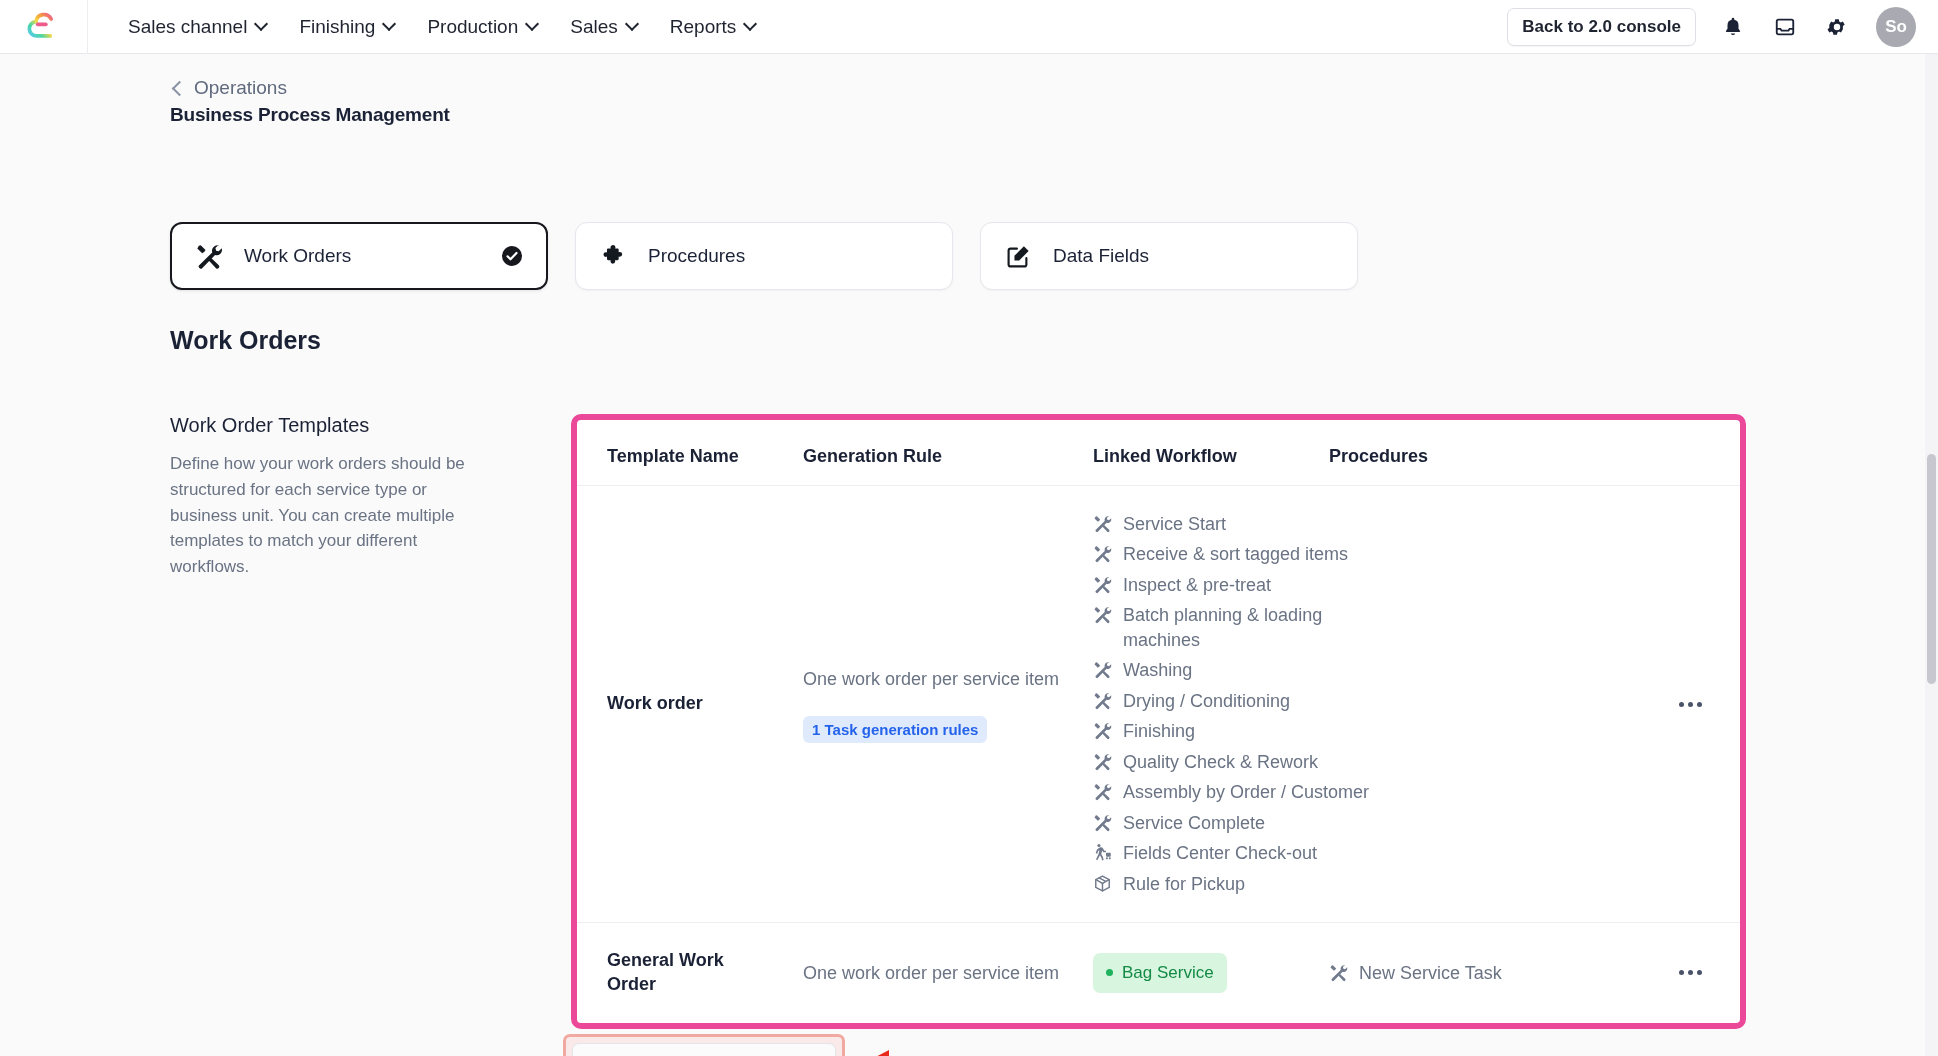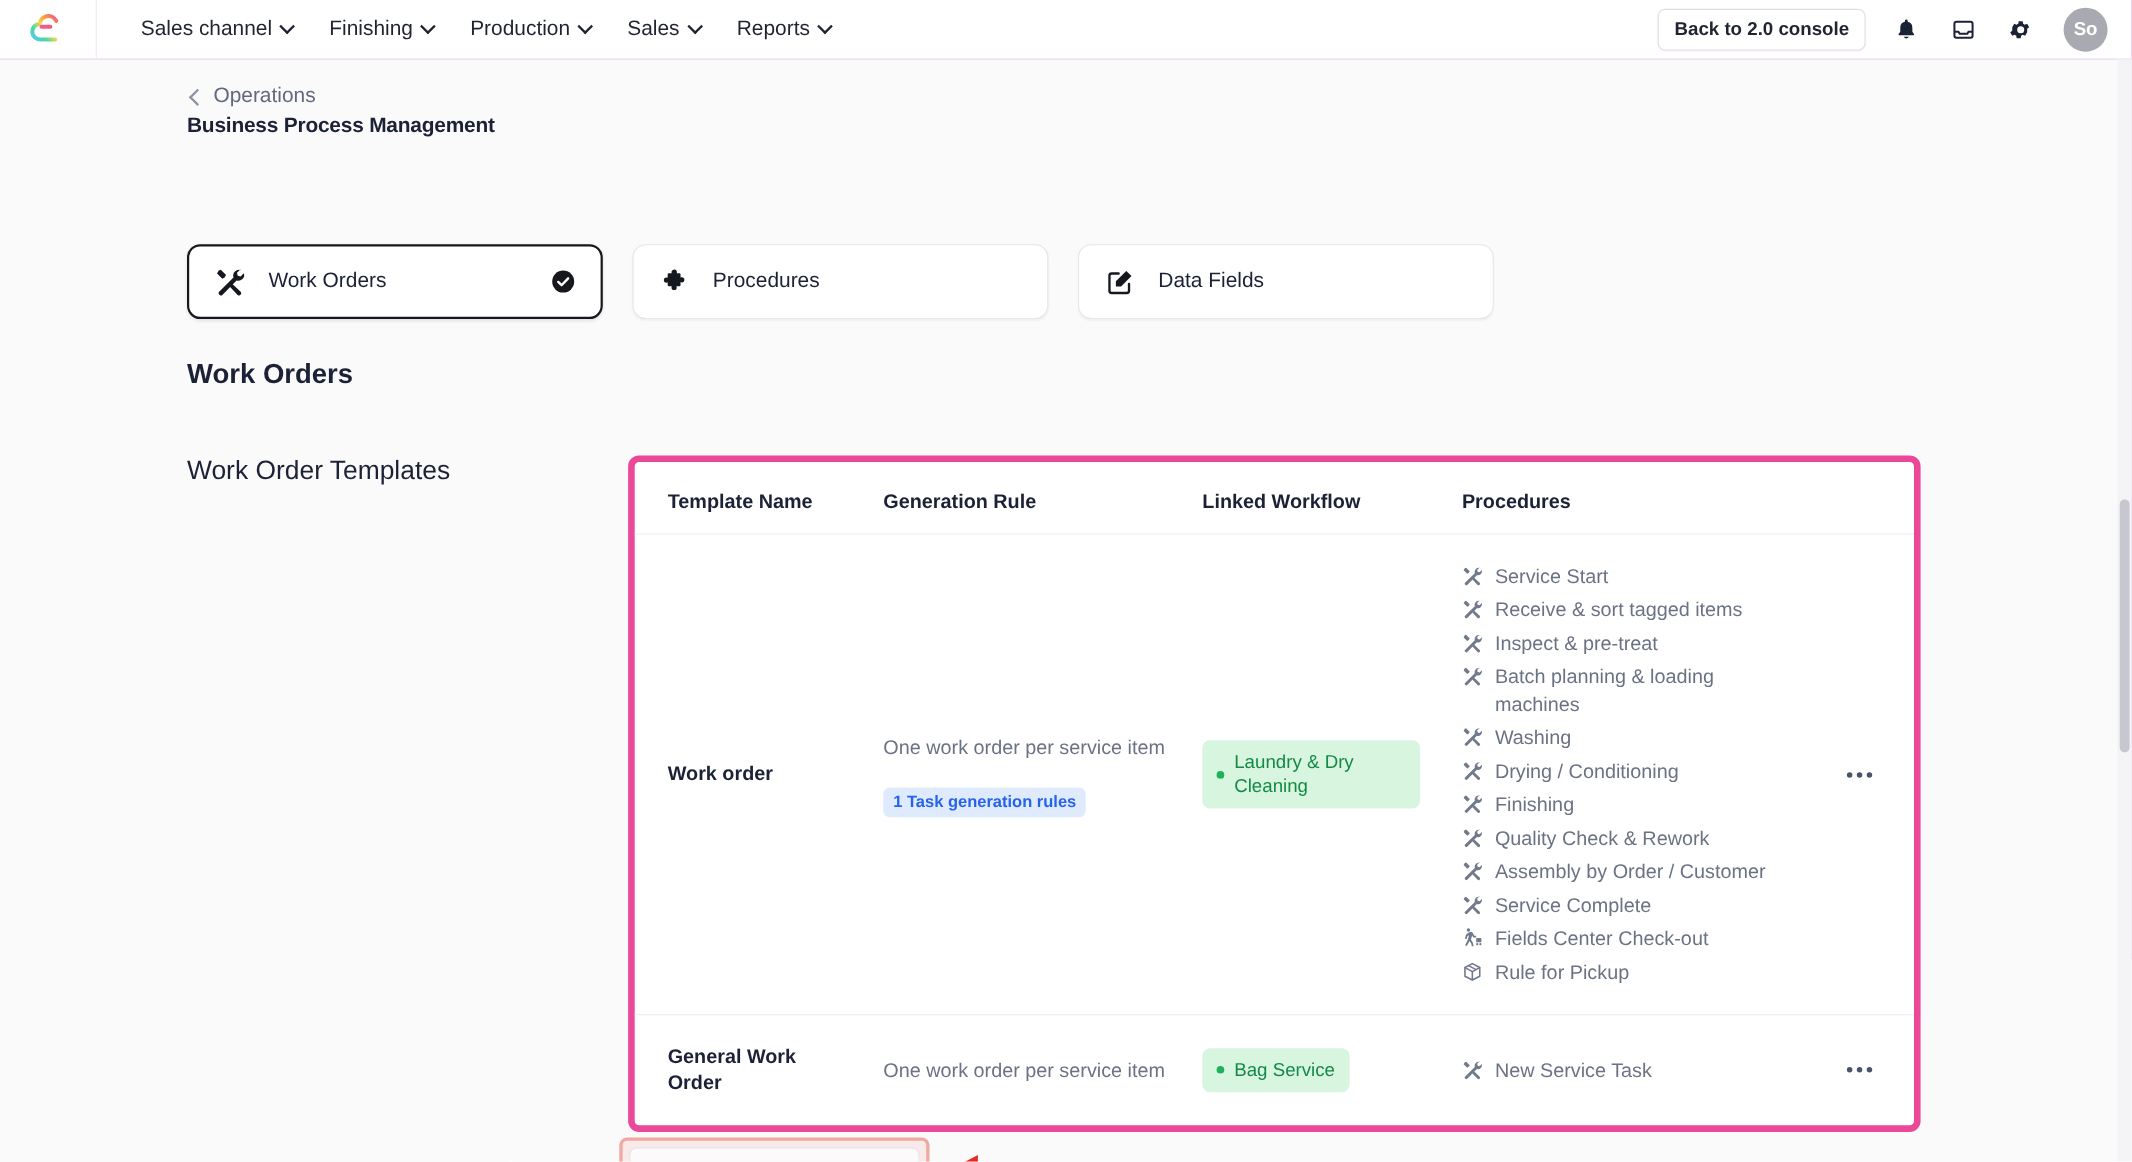--- a/index.html
+++ b/index.html
@@ -96,21 +96,21 @@
   .tab-check { margin-left: auto; width: 24px; height: 24px; color: #16181d; }
 
   
   .section-title {
     position: absolute; left: 170px; top: 272px;
     font-size: 25px; font-weight: 700; color: #1b2236;
   }
 
   
   .desc { position: absolute; left: 170px; top: 360px; width: 320px; }
-  .desc-title { font-size: 24px; font-weight: 500; color: #1b2236; margin-bottom: 14px; }
+  .desc-title { font-size: 20px; font-weight: 500; color: #1b2236; margin-bottom: 14px; }
   .desc-body { font-size: 17px; line-height: 1.52; color: #6a7384; }
 
   
   .table-card {
     position: absolute; left: 571px; top: 360px;
     width: 1175px;
     background: #ffffff; border: 6px solid #ec4899; border-radius: 10px;
   }
   .thead { display: flex; padding: 26px 30px 18px 30px; border-bottom: 1px solid #eeeef2; }
   .th { font-size: 18px; font-weight: 700; color: #1b2236; }
@@ -290,45 +290,40 @@
           </svg>
         </span>
         <span class="tab-label">Data Fields</span>
       </div>
     </div>
 
     <div class="section-title">Work Orders</div>
 
     <div class="desc">
       <div class="desc-title">Work Order Templates</div>
+      <div class="desc-body">Define how your work orders should be structured for each service type or business unit. You can create multiple templates to match your different workflows.</div>
     </div>
 
     <div class="table-card">
 
       <div class="thead">
         <div class="th c1">Template Name</div>
         <div class="th c2">Generation Rule</div>
         <div class="th c3">Linked Workflow</div>
         <div class="th c4">Procedures</div>
         <div class="c5"></div>
       </div>
 
       <div class="trow">
         <div class="c1">
           <div class="cell-name">Work order</div>
         </div>
         <div class="c2">
           <div class="cell-rule">One work order per service item</div>
           <span class="badge-blue">1 Task generation rules</span>
-        </div>
-        <div class="c3">
-          <span class="badge-green">
-            <i class="dot"></i>
-            <span>Laundry &amp; Dry Cleaning</span>
-          </span>
         </div>
         <div class="c4">
           <div class="proc-list">
             <div class="proc-item">
               <span class="proc-icon"><svg width="19" height="19" viewBox="0 0 24 24" fill="currentColor">
                     <path d="M3.3 3.3 2 5.6l4.1 4.1 1.8-1.1L9 6.8 4.9 2.7z"></path>
                     <path d="M20.6 3.1a4.6 4.6 0 0 0-5.8 5.8L3.6 20a1.4 1.4 0 0 0 0 2l.5.4a1.4 1.4 0 0 0 2 0L17.2 11.2a4.6 4.6 0 0 0 5.7-5.8l-2.6 2.6-2.2-.6-.6-2.2 2.6-2.6z"></path>
                     <path d="M13.9 13.8 20.4 20a1.7 1.7 0 0 1-2.4 2.4l-6.2-6.5z"></path>
                   </svg></span>
               <span>Service Start</span>

